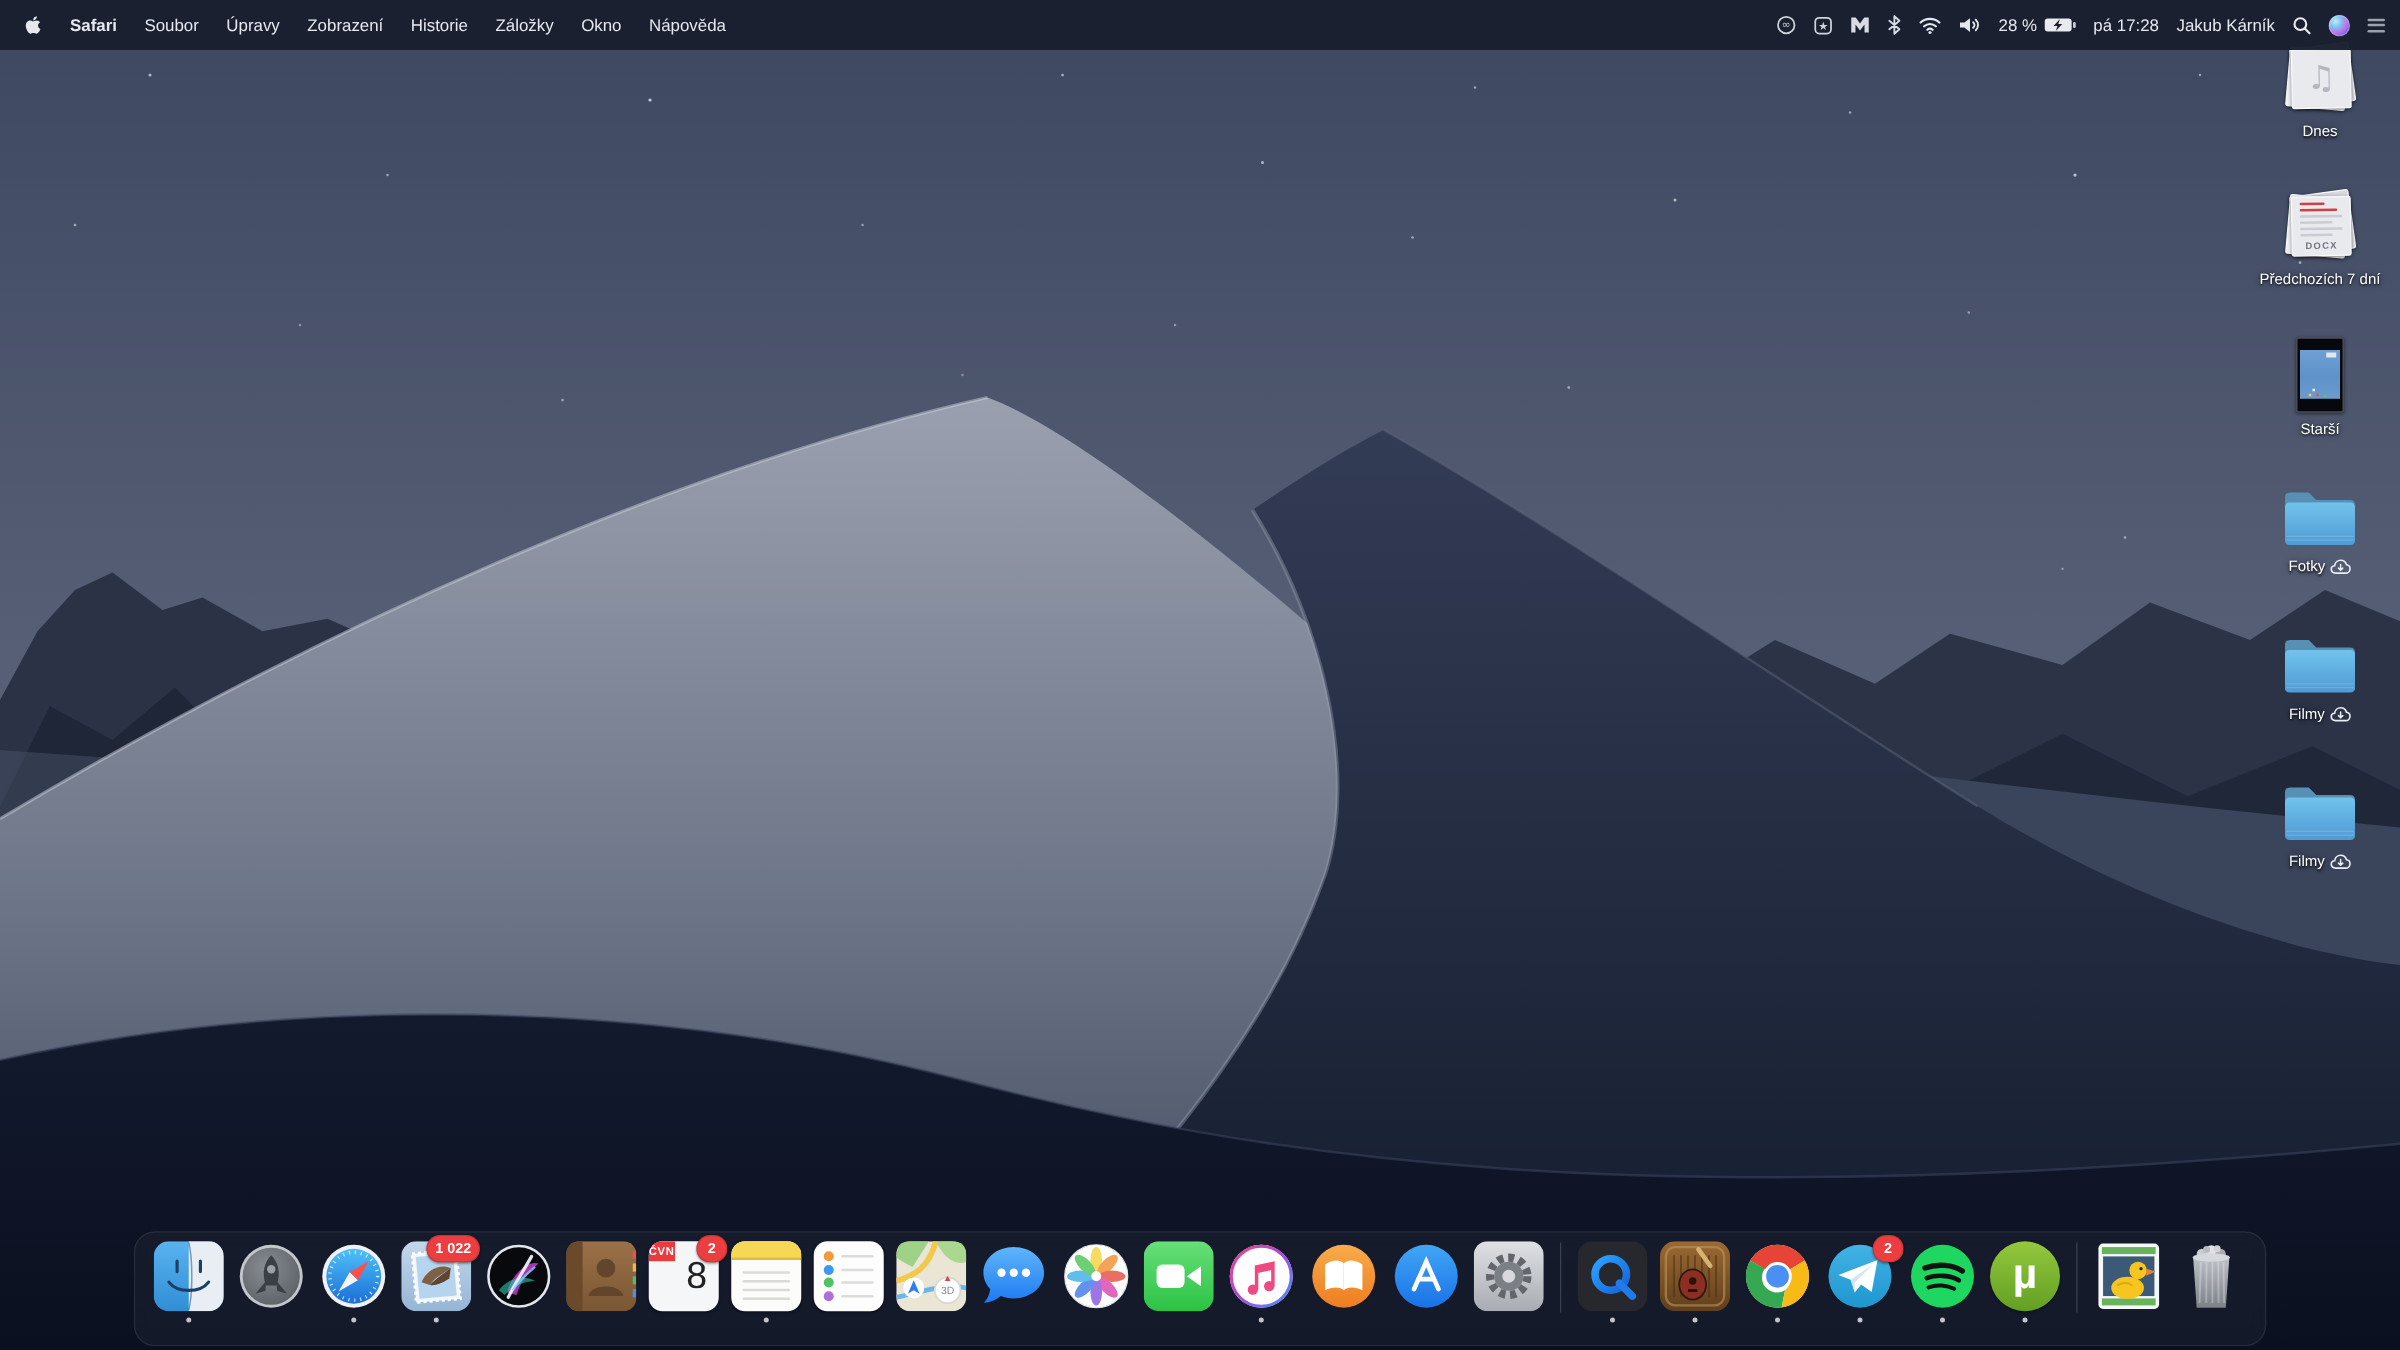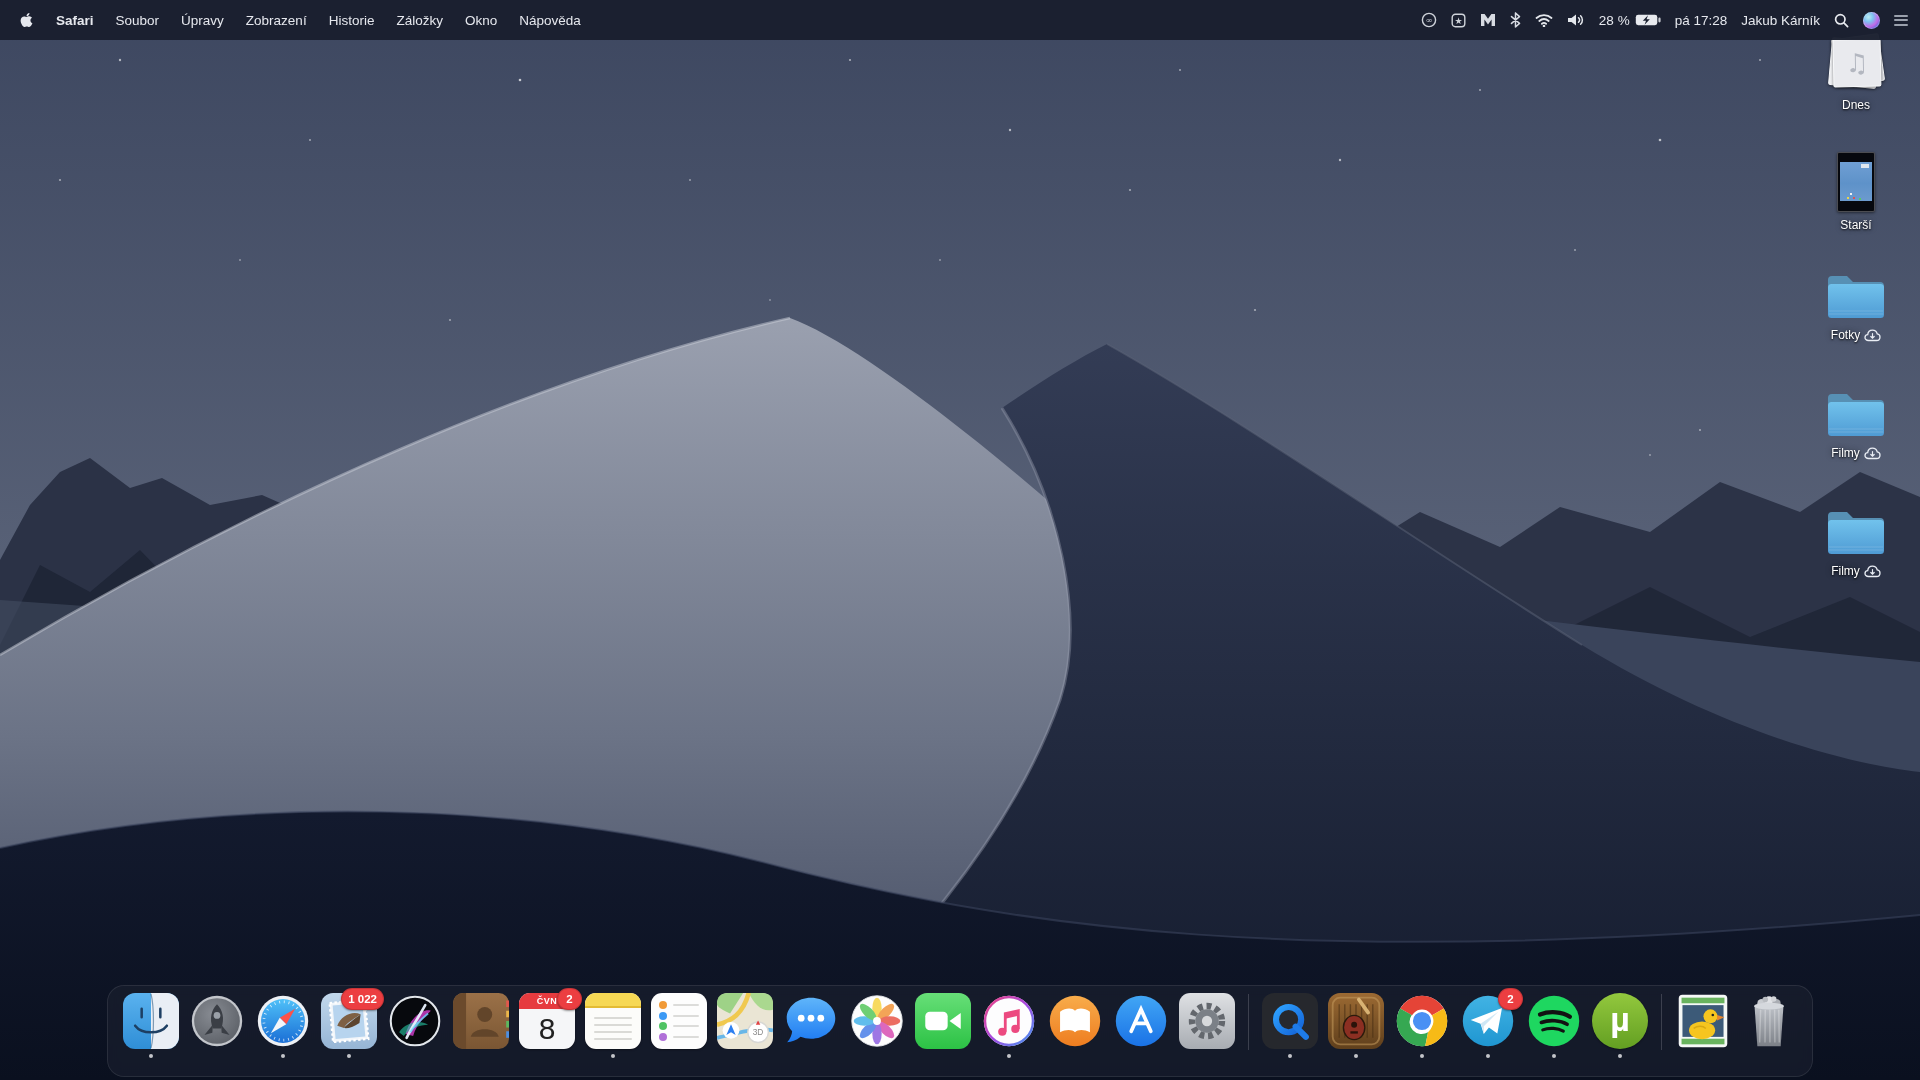--- a/index.html
+++ b/index.html
@@ -66,21 +66,21 @@
   .di{width:56px;height:56px;}
   .run-dot{position:absolute;left:50%;bottom:1px;transform:translateX(-50%);
     width:4px;height:4px;border-radius:50%;background:rgba(255,255,255,.75);}
   .badge{position:absolute;top:-5px;right:-7px;min-width:11px;height:20px;padding:0 6px;
     background:#ec3e41;border:1px solid rgba(0,0,0,.15);border-radius:11px;color:#fff;
     font-size:11.5px;font-weight:700;display:flex;align-items:center;justify-content:center;
     white-space:nowrap;box-shadow:0 1px 2px rgba(0,0,0,.4);z-index:2;}
   .dock-sep{width:1px;height:56px;margin:1px 8px 0;background:rgba(255,255,255,.17);}
 
   .cal{width:56px;height:56px;background:#f5f6f8;border-radius:11px;overflow:hidden;
-       box-shadow:0 1px 2px rgba(0,0,0,.35);display:flex;flex-direction:column;}
+       box-shadow:0 1px 2px rgba(0,0,0,.35);display:flex;flex-direction:row;}
   .cal-top{height:16px;background:#e63b3f;color:#fff;font-size:9px;font-weight:700;
        display:flex;align-items:center;justify-content:center;letter-spacing:.5px;}
   .cal-day{flex:1;display:flex;align-items:center;justify-content:center;
        font-size:30px;font-weight:300;color:#222;}
   .notes{width:56px;height:56px;background:#fcfcfa;border-radius:11px;overflow:hidden;
        display:flex;flex-direction:column;box-shadow:0 1px 2px rgba(0,0,0,.35);}
   .notes-top{height:13px;background:#f6d854;border-bottom:2px solid #e3bb33;}
   .notes-lines{flex:1;display:flex;flex-direction:column;justify-content:space-evenly;padding:4px 9px;}
   .notes-lines i{display:block;height:2px;background:#dadad6;border-radius:1px;}
   .rem{width:56px;height:56px;background:#fdfdfd;border-radius:11px;
@@ -320,20 +320,40 @@
         <div class="pg p2"></div>
       <div class="pg p3">
           <span class="note-glyph">♫</span>
         </div>
     </div>
     <div class="dlabel nowrap">
         <span>Dnes</span>
       </div>
   </div>
 
+  <div class="ditem">
+    <div class="stack">
+      <div class="pg p1"></div>
+        <div class="pg p2"></div>
+      <div class="pg p3">
+        <div class="docx-body">
+          <span class="rbar w1"></span>
+            <span class="rbar w2"></span>
+          <span class="gbar"></span>
+            <span class="gbar s"></span>
+            <span class="gbar"></span>
+            <span class="gbar s"></span>
+        </div>
+        <span class="docx-t">DOCX</span>
+      </div>
+    </div>
+    <div class="dlabel nowrap">
+        <span>Předchozích 7 dní</span>
+      </div>
+  </div>
 
   <div class="ditem">
     <div class="shot">
       <div class="shot-map"></div>
         <div class="shot-lbl"></div>
         <div class="shot-px"></div>
     </div>
     <div class="dlabel nowrap">
         <span>Starší</span>
       </div>

